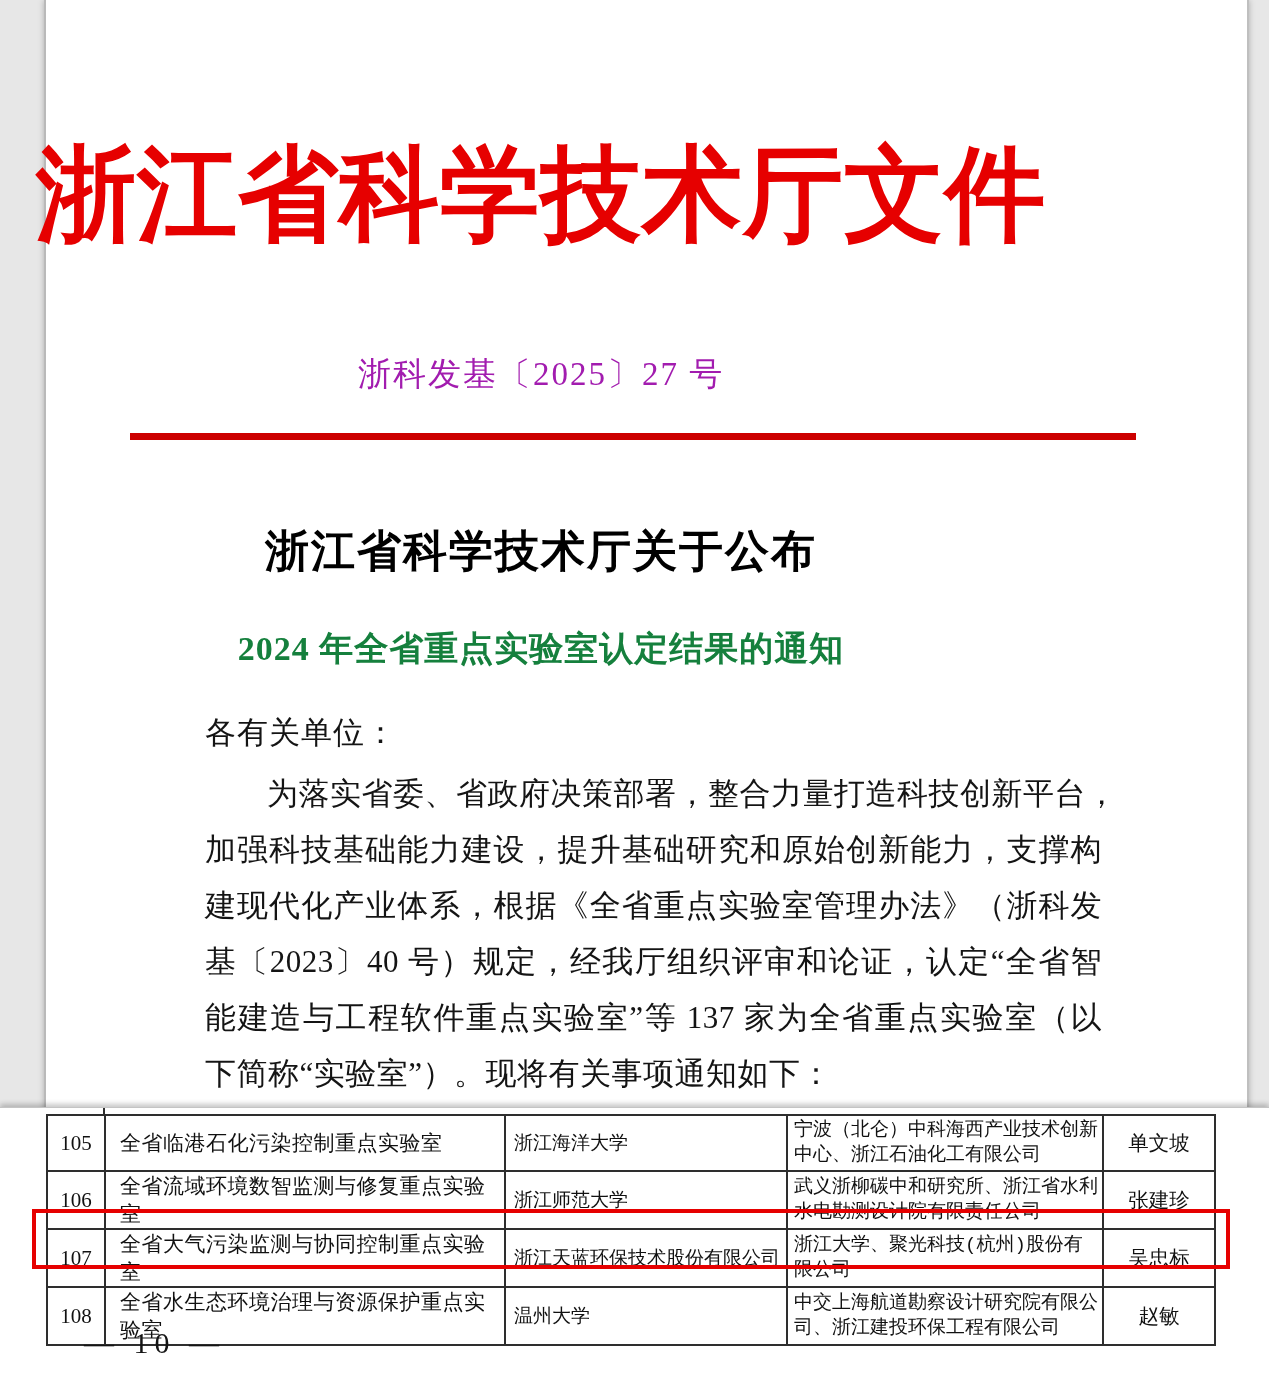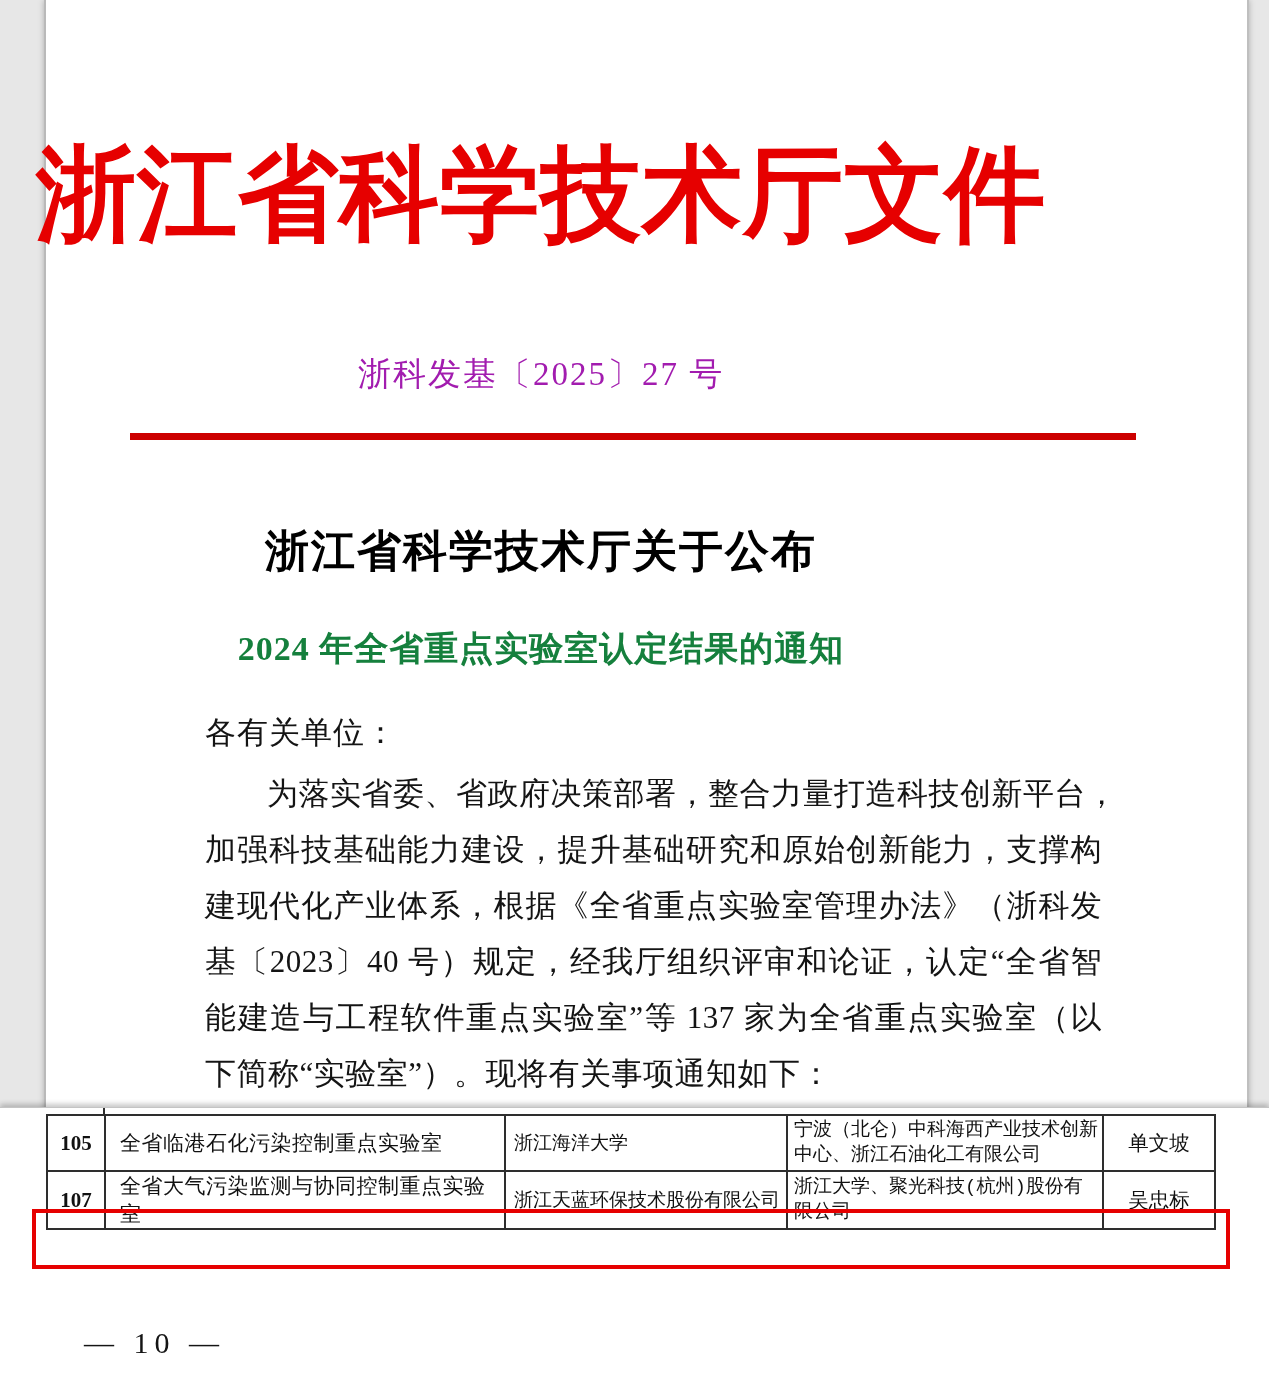--- a/index.html
+++ b/index.html
@@ -33,21 +33,21 @@
   
   .snippet{position:absolute;left:0;top:1107px;width:1269px;height:279px;background:#ffffff;
          border-top:1px solid #c4c4c4;box-shadow:0 -3px 5px rgba(0,0,0,0.22);}
   .col-stub{position:absolute;left:103px;top:0;width:2px;height:8px;background:#2e2e2e;}
   table.results{position:absolute;left:46px;top:6px;border-collapse:collapse;table-layout:fixed;
          background:#fff;color:#111;}
   .results td{border:2px solid #2e2e2e;padding:0 6px;overflow:hidden;}
   .results tr.r1,.results tr.r2{height:48px;}
   .results tr.r3{height:56px;}
   .results tr.r4{height:52px;}
-  td.c-no{text-align:center;font-size:21px;padding:0;font-weight:bold;}
+  td.c-no{text-align:center;font-size:21px;padding:0;}
   td.c-lab{padding-left:14px;font-size:21px;letter-spacing:0.5px;}
   td.c-inst{padding-left:8px;font-size:19px;}
   td.c-partners{font-size:19px;line-height:25px;padding:2px 2px 2px 6px;letter-spacing:0;font-family:Liberation Mono, monospace;}
   td.c-dir{text-align:center;font-size:20.5px;padding:0;}
   .highlight-rect{position:absolute;left:32px;top:101px;width:1198px;height:60px;
          border:4px solid #e60000;box-sizing:border-box;pointer-events:none;z-index:5;}
   .page-num{position:absolute;left:84px;top:218px;font-size:30px;color:#141414;letter-spacing:6px;}
 </style>
 </head>
 <body>
@@ -90,26 +90,40 @@
           <col style="width:112px">
       </colgroup>
       <tbody>
         <tr class="r1">
           <td class="c-no">105</td>
           <td class="c-lab">全省临港石化污染控制重点实验室</td>
           <td class="c-inst">浙江海洋大学</td>
           <td class="c-partners">宁波（北仑）中科海西产业技术创新中心、浙江石油化工有限公司</td>
           <td class="c-dir">单文坡</td>
         </tr>
+        <tr class="r2">
+          <td class="c-no">106</td>
+          <td class="c-lab">全省流域环境数智监测与修复重点实验室</td>
+          <td class="c-inst">浙江师范大学</td>
+          <td class="c-partners">武义浙柳碳中和研究所、浙江省水利水电勘测设计院有限责任公司</td>
+          <td class="c-dir">张建珍</td>
+        </tr>
         <tr class="r3">
           <td class="c-no">107</td>
           <td class="c-lab">全省大气污染监测与协同控制重点实验室</td>
           <td class="c-inst">浙江天蓝环保技术股份有限公司</td>
           <td class="c-partners">浙江大学、聚光科技(杭州)股份有限公司</td>
           <td class="c-dir">吴忠标</td>
+        </tr>
+        <tr class="r4">
+          <td class="c-no">108</td>
+          <td class="c-lab">全省水生态环境治理与资源保护重点实验室</td>
+          <td class="c-inst">温州大学</td>
+          <td class="c-partners">中交上海航道勘察设计研究院有限公司、浙江建投环保工程有限公司</td>
+          <td class="c-dir">赵敏</td>
         </tr>
       </tbody>
     </table>
 
     <div class="highlight-rect"></div>
 
     <div class="page-num">— 10 —</div>
   </div>
 
 </div>

